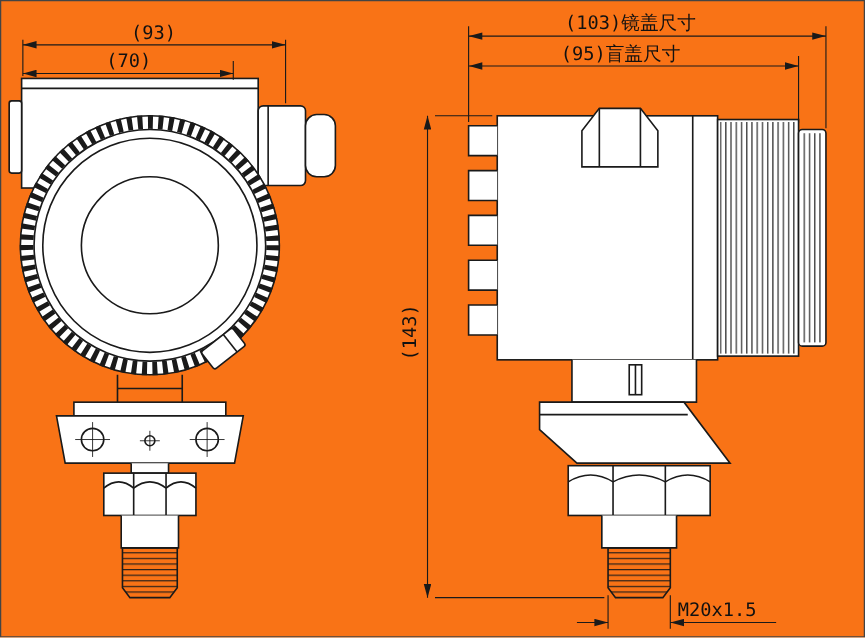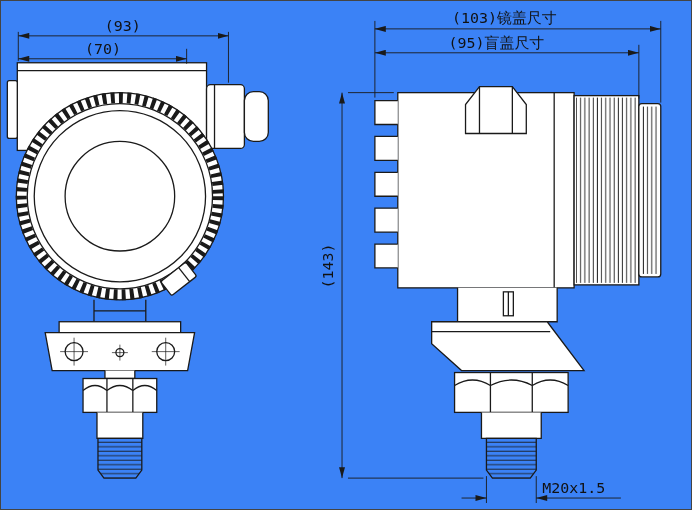--- a/index.html
+++ b/index.html
@@ -1,16 +1,16 @@
 <!DOCTYPE html>
 <html><head>
 <meta charset="utf-8">
 <style>
   html,body{margin:0;padding:0;background:#ffffff;}
-  .canvas{position:relative;width:690px;height:508px;background:#3b82f6;border:1px solid #444;overflow:hidden;}
+  .canvas{position:relative;width:690px;height:508px;background:#f97316;border:1px solid #444;overflow:hidden;}
   svg{display:block;}
   .ln{stroke:#1a1a1a;stroke-width:1.3;fill:none;}
   .fw{stroke:#1a1a1a;stroke-width:1.3;fill:#ffffff;}
   .thin{stroke:#1a1a1a;stroke-width:0.7;fill:none;}
   .dim{stroke:#1a1a1a;stroke-width:0.9;fill:none;}
   .dtx{font-family:"DejaVu Sans Mono","Liberation Mono",monospace;font-size:15px;fill:#111111;}
 </style>
 </head>
 <body>
 

